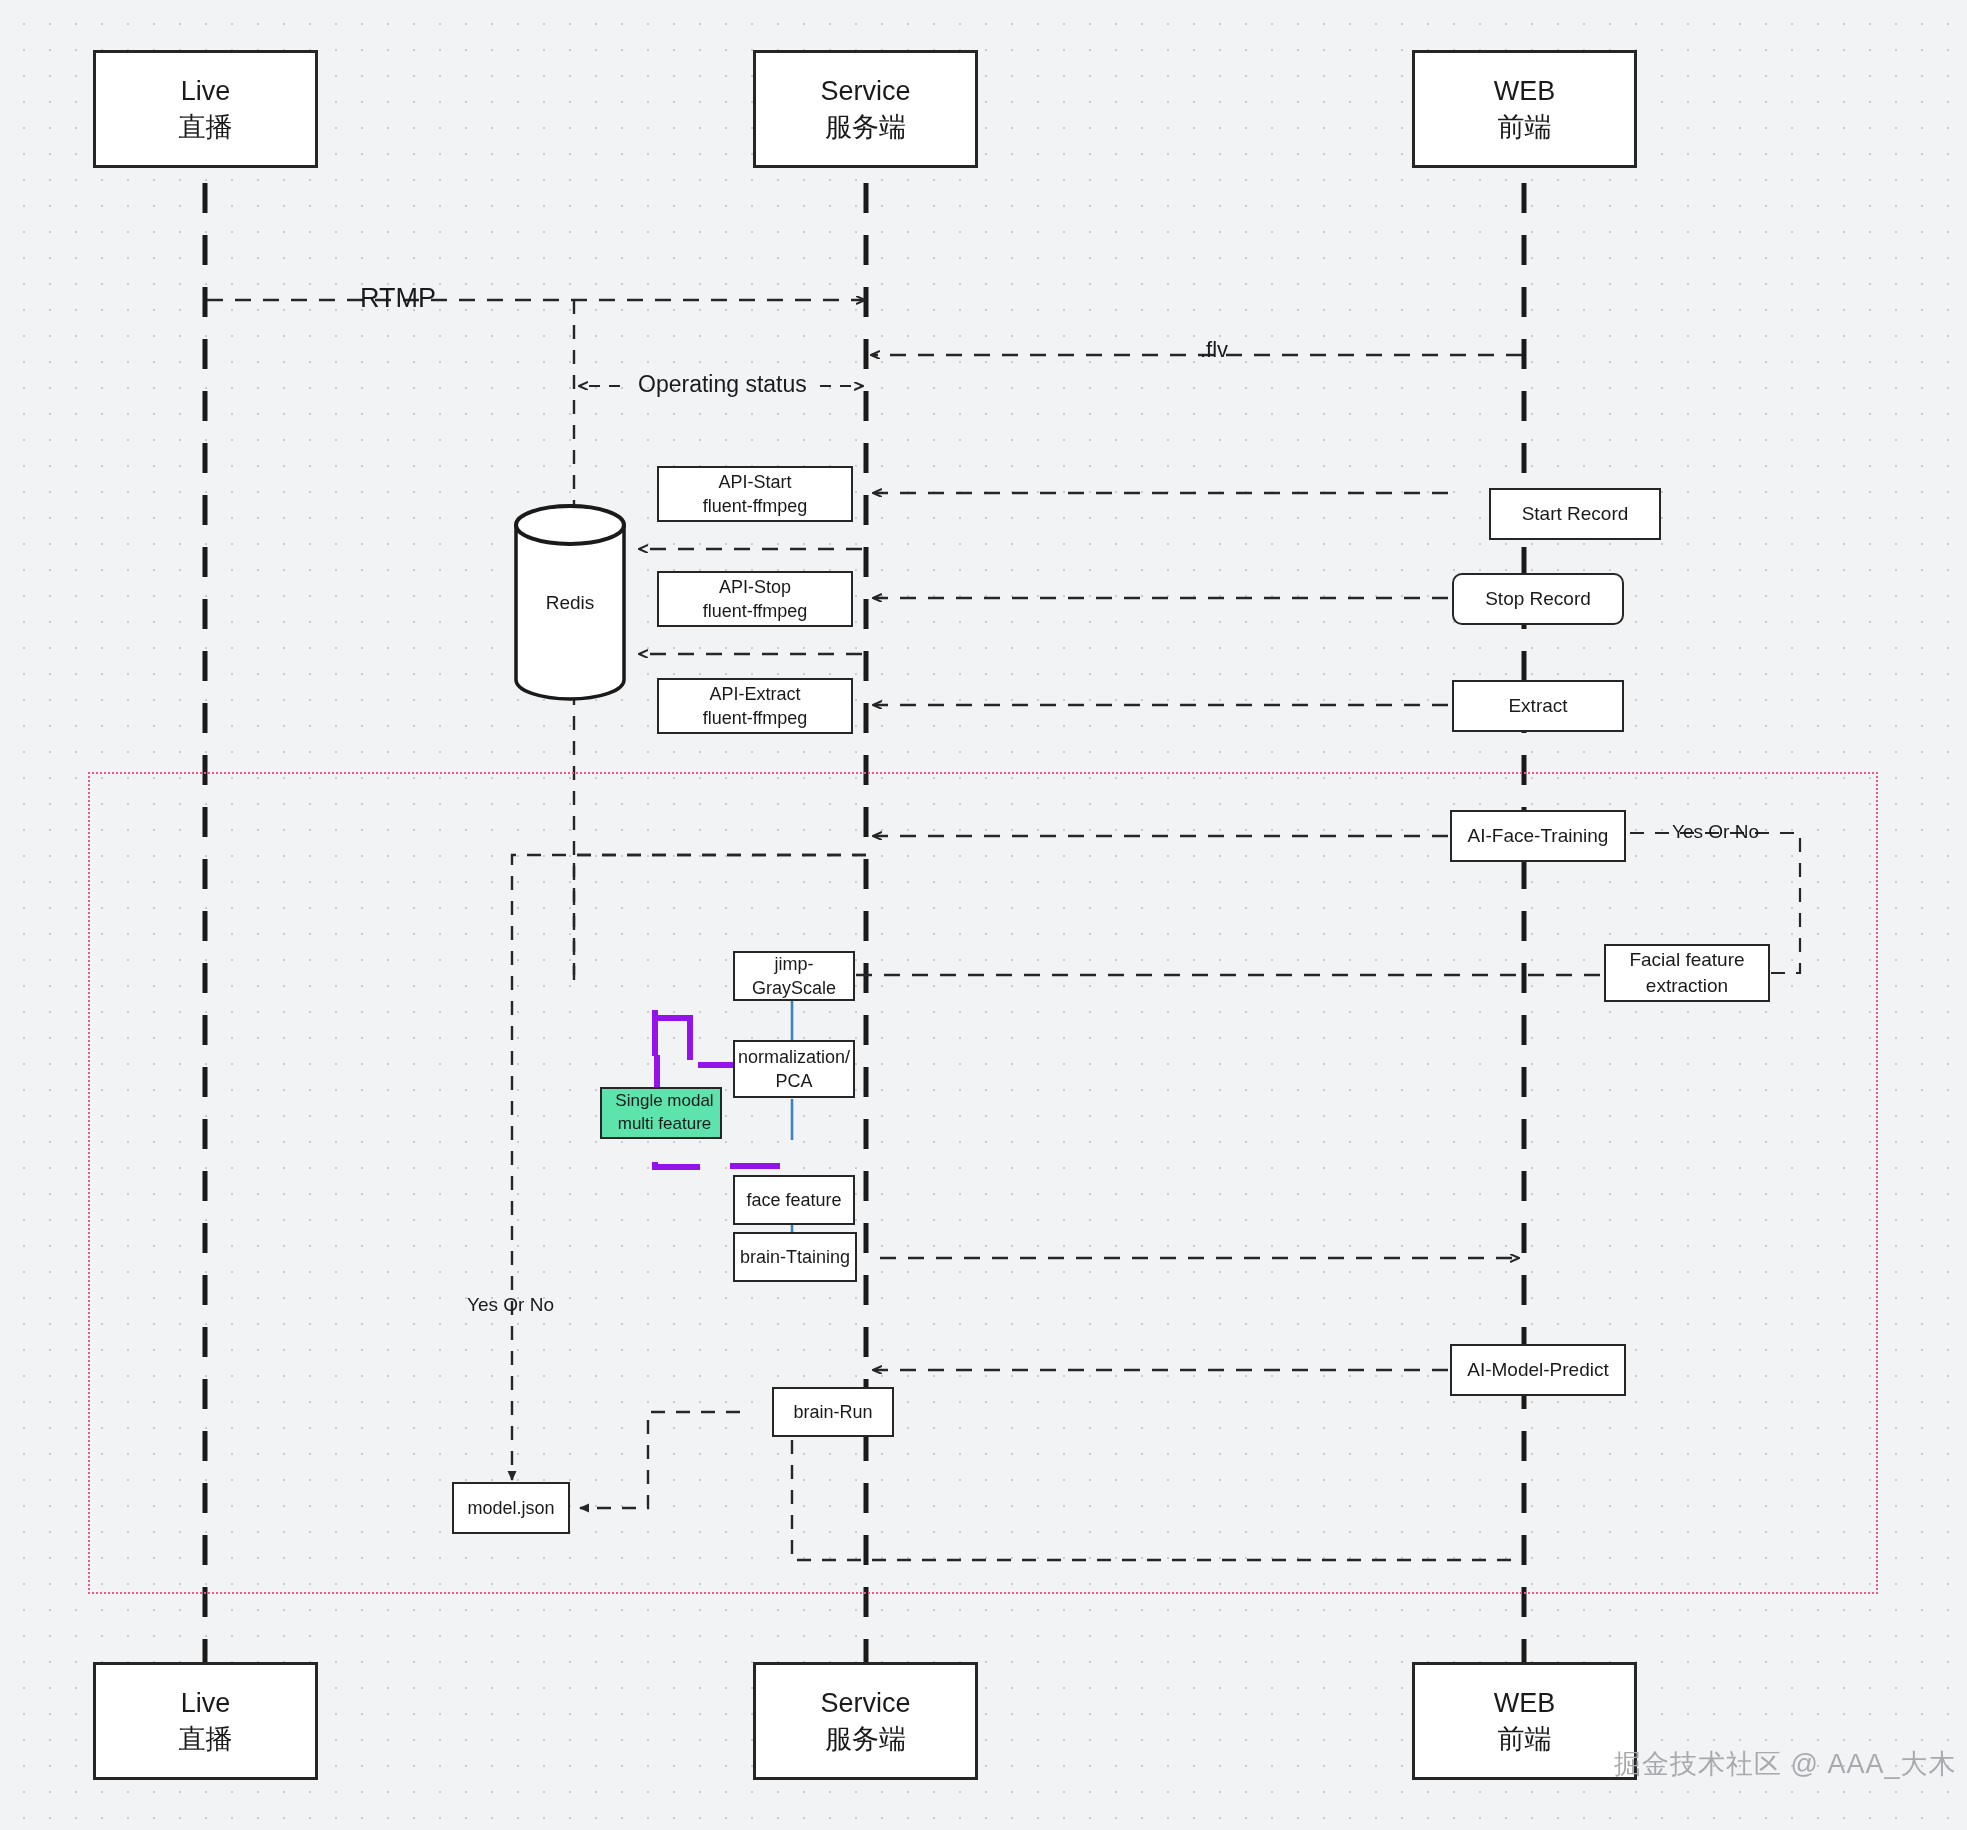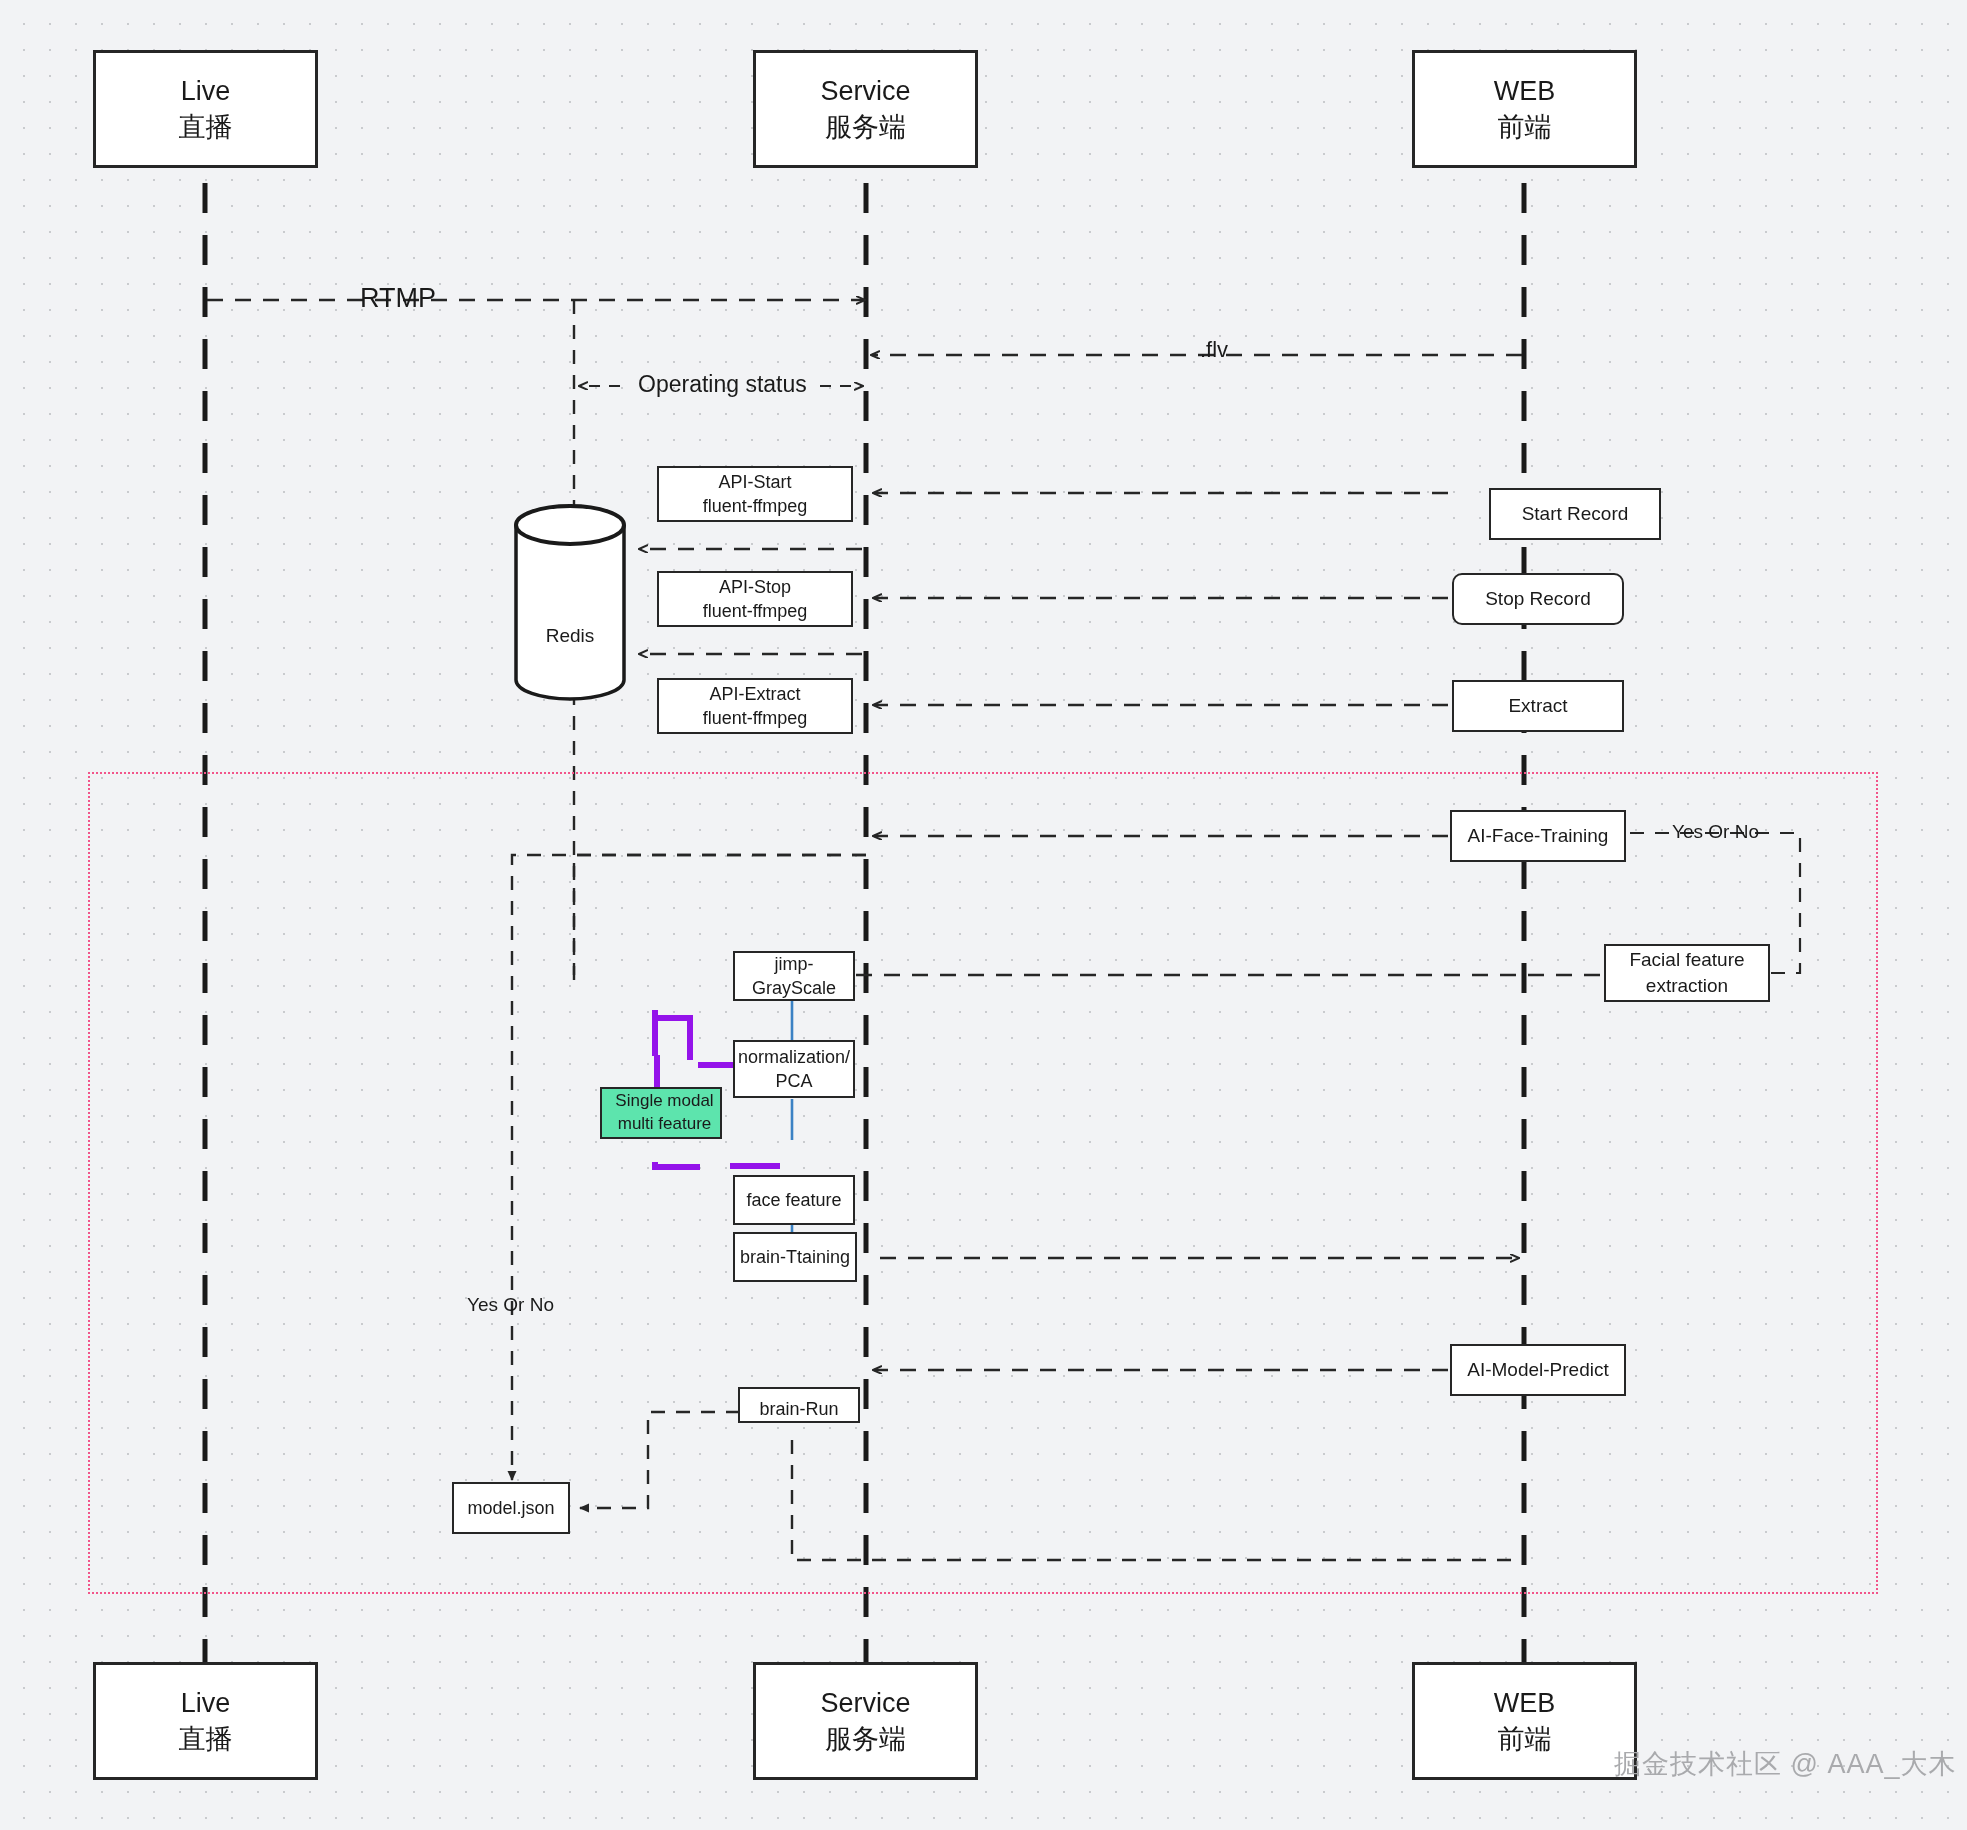--- a/index.html
+++ b/index.html
@@ -62,21 +62,20 @@
   .lbl-flv  { font-size: 22px; }
   .lbl-ops  { font-size: 23px; }
   .lbl-yon  { font-size: 19px; }
   .lbl-yon2 { font-size: 19px; }
   .redis-label {
     position: absolute;
     font-size: 19px;
     color: #1a1a1a;
     text-align: center;
     width: 120px;
-    margin-top: 33px;
   }
   .watermark {
     position: absolute;
     font-size: 27px;
     color: #a9aaad;
     white-space: nowrap;
     letter-spacing: 1px;
   }
   .ai-region {
     position: absolute;
@@ -236,21 +235,21 @@
   <div class="node smallbox" style="left:733px; top:1040px; width:122px; height:58px;">
     <div>normalization/</div>
     <div>PCA</div>
   </div>
   <div class="node smallbox" style="left:733px; top:1139px; width:122px; height:50px;margin-top:36px;">
     <div>face feature</div>
   </div>
   <div class="node smallbox" style="left:733px; top:1232px; width:124px; height:50px;">
     <div>brain-Ttaining</div>
   </div>
-  <div class="node smallbox" style="left:738px; top:1387px; width:122px; height:36px;justify-content:flex-end;">
+  <div class="node smallbox" style="left:772px; top:1387px; width:122px; height:50px;">
     <div>brain-Run</div>
   </div>
   <div class="node smallbox" style="left:452px; top:1482px; width:118px; height:52px;">
     <div>model.json</div>
   </div>
 
   <div class="node hilite" style="left:600px; top:1087px; width:122px; height:52px;">
     <div>Single modal</div>
     <div>multi feature</div>
   </div>

